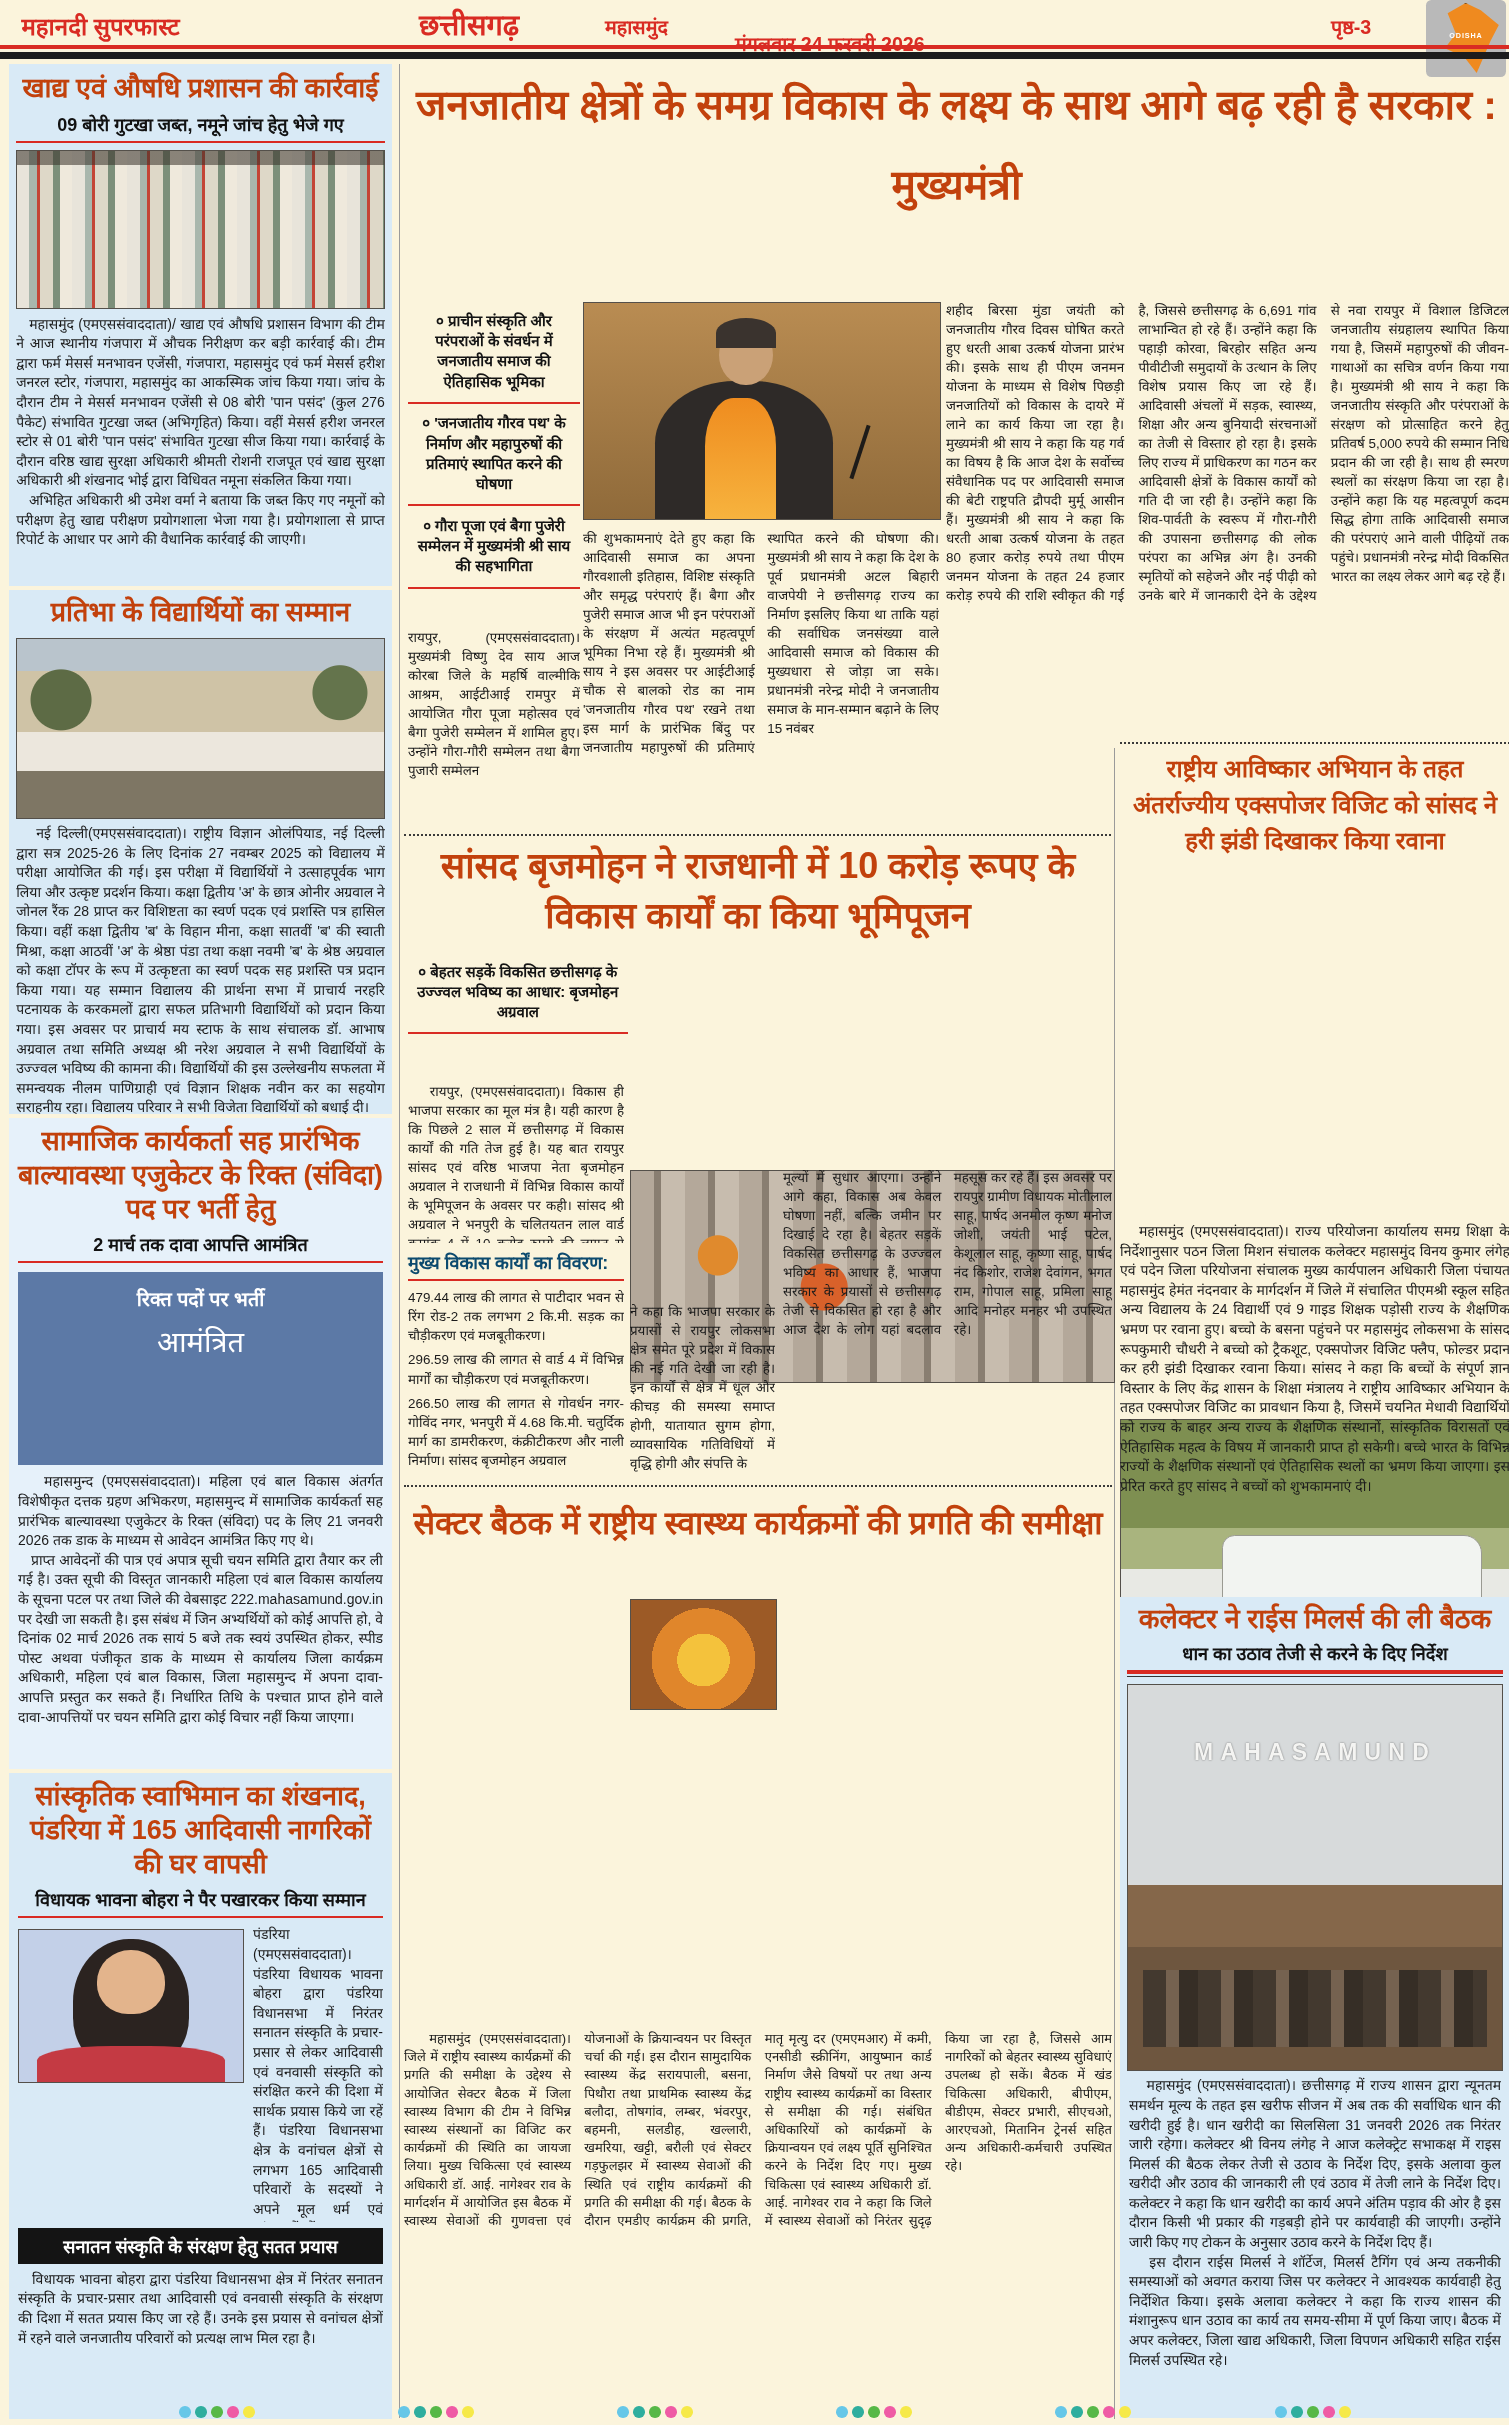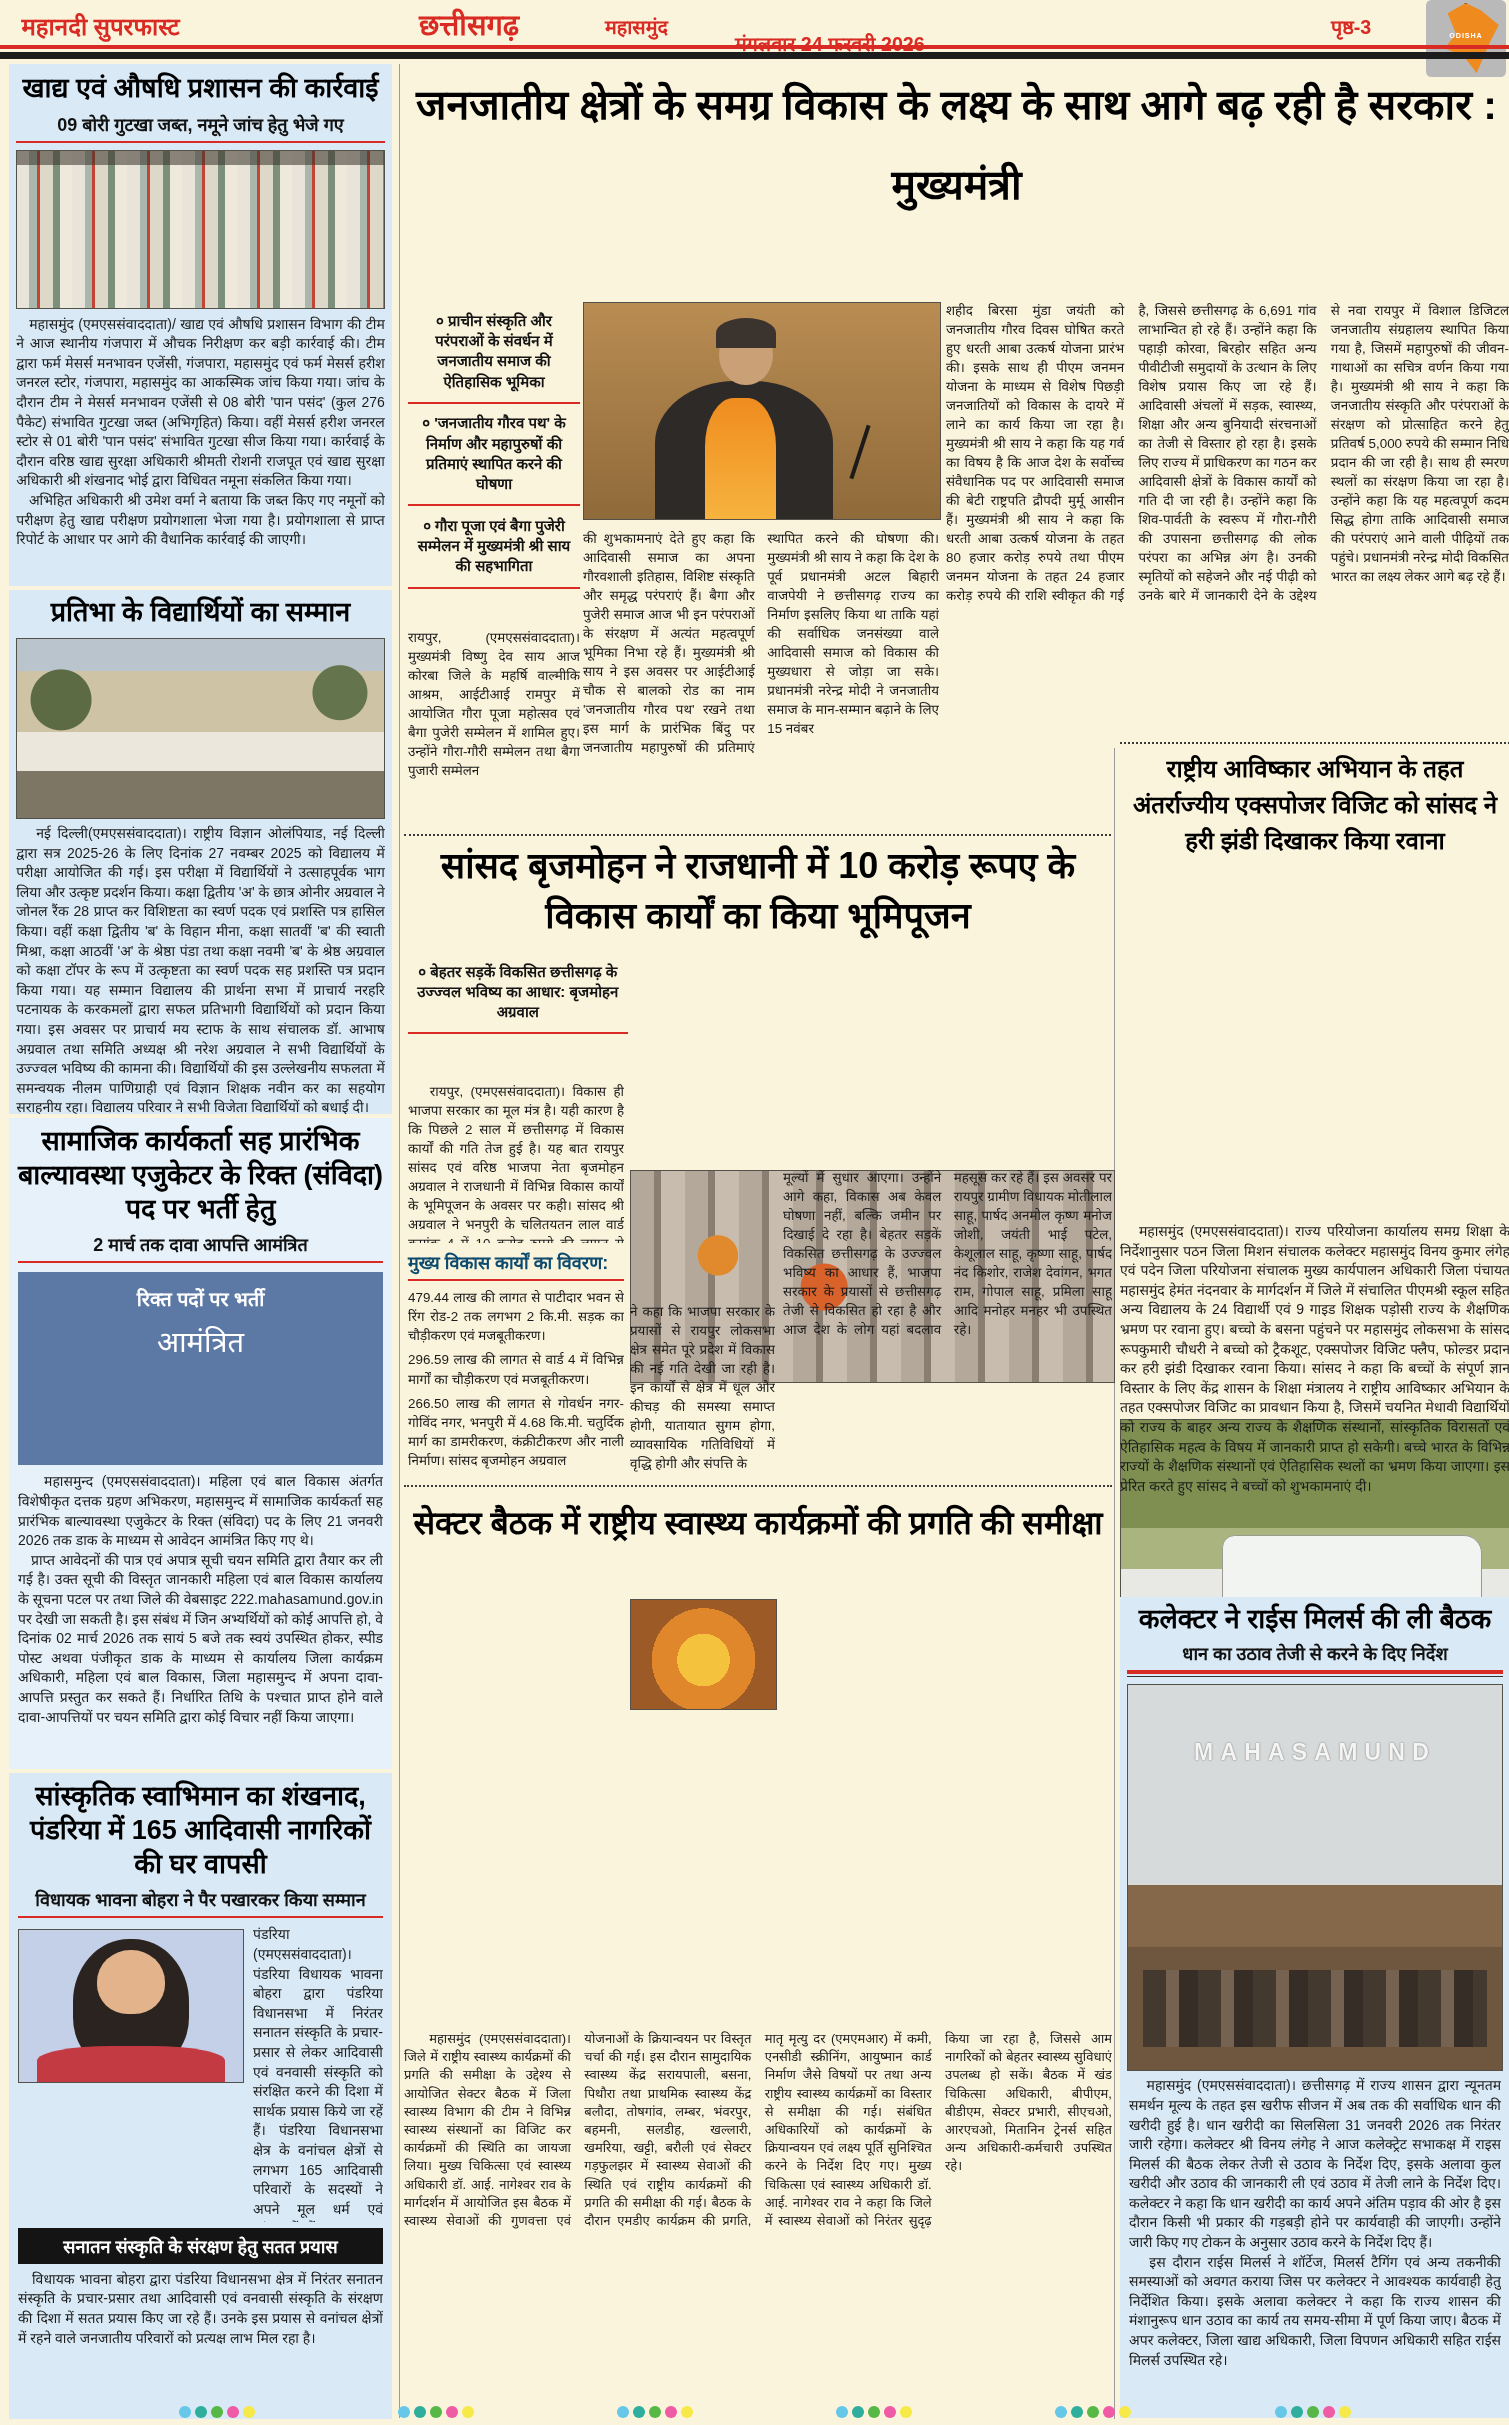--- a/index.html
+++ b/index.html
@@ -4,21 +4,21 @@
 <style>
   html,body{margin:0;padding:0;background:#777;}
   .page{position:relative;width:1510px;height:2426px;background:#fbf4dc;
         font-family:"Liberation Sans",sans-serif;overflow:hidden;margin:0 auto;}
   .abs{position:absolute;}
   .red{color:#d92b23;}
   .navy{color:#3c3f92;}
   .bold{font-weight:bold;}
   .panel{background:#d9eaf6;}
   .panel2{background:#e6f1fa;}
-  .headline{font-weight:bold;color:#000000;text-align:center;line-height:1.3;}
+  .headline{font-weight:bold;color:#c2410c;text-align:center;line-height:1.3;}
   .subhead{font-weight:bold;color:#121212;text-align:center;}
   .red-rule{border-bottom:2.7px solid #d92b23;}
   .body-text{font-size:14px;line-height:1.4;text-align:justify;color:#1b1b1b;
              overflow:hidden;white-space:pre-wrap;}
   .small-body{font-size:13.4px;line-height:1.42;}
   .photo{border:0.9px solid #54504a;position:relative;overflow:hidden;}
   .dotted{border-top:2.7px dotted #3a3a3a;height:0;}
   .vrule{width:0.9px;background:#9a9a9a;}
   .bullet-item{font-size:15px;font-weight:bold;text-align:center;line-height:1.35;
                padding:9.8px 1.8px;border-bottom:2.7px solid #d92b23;color:#141414;}

